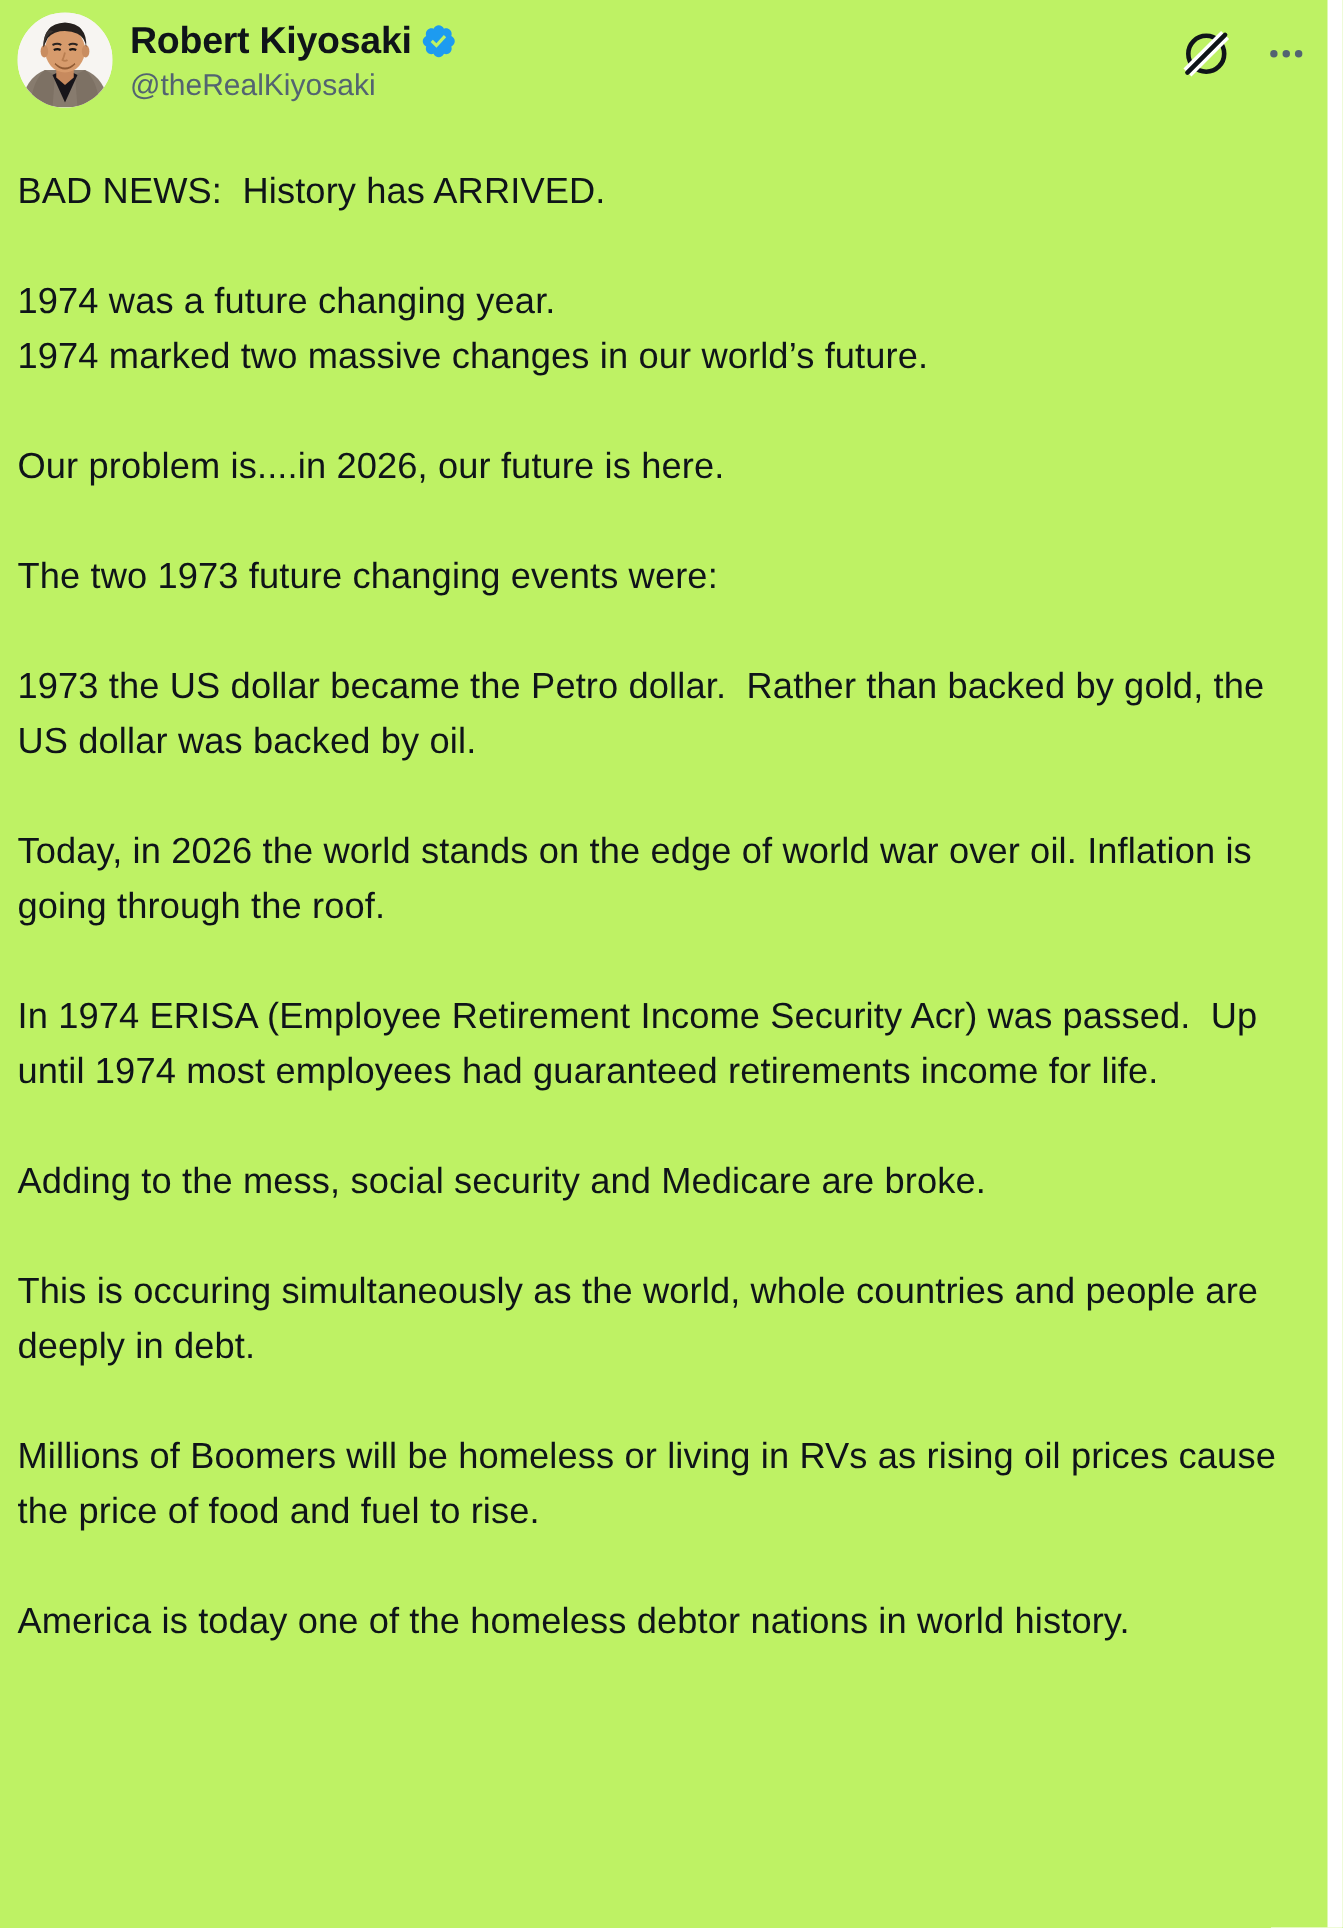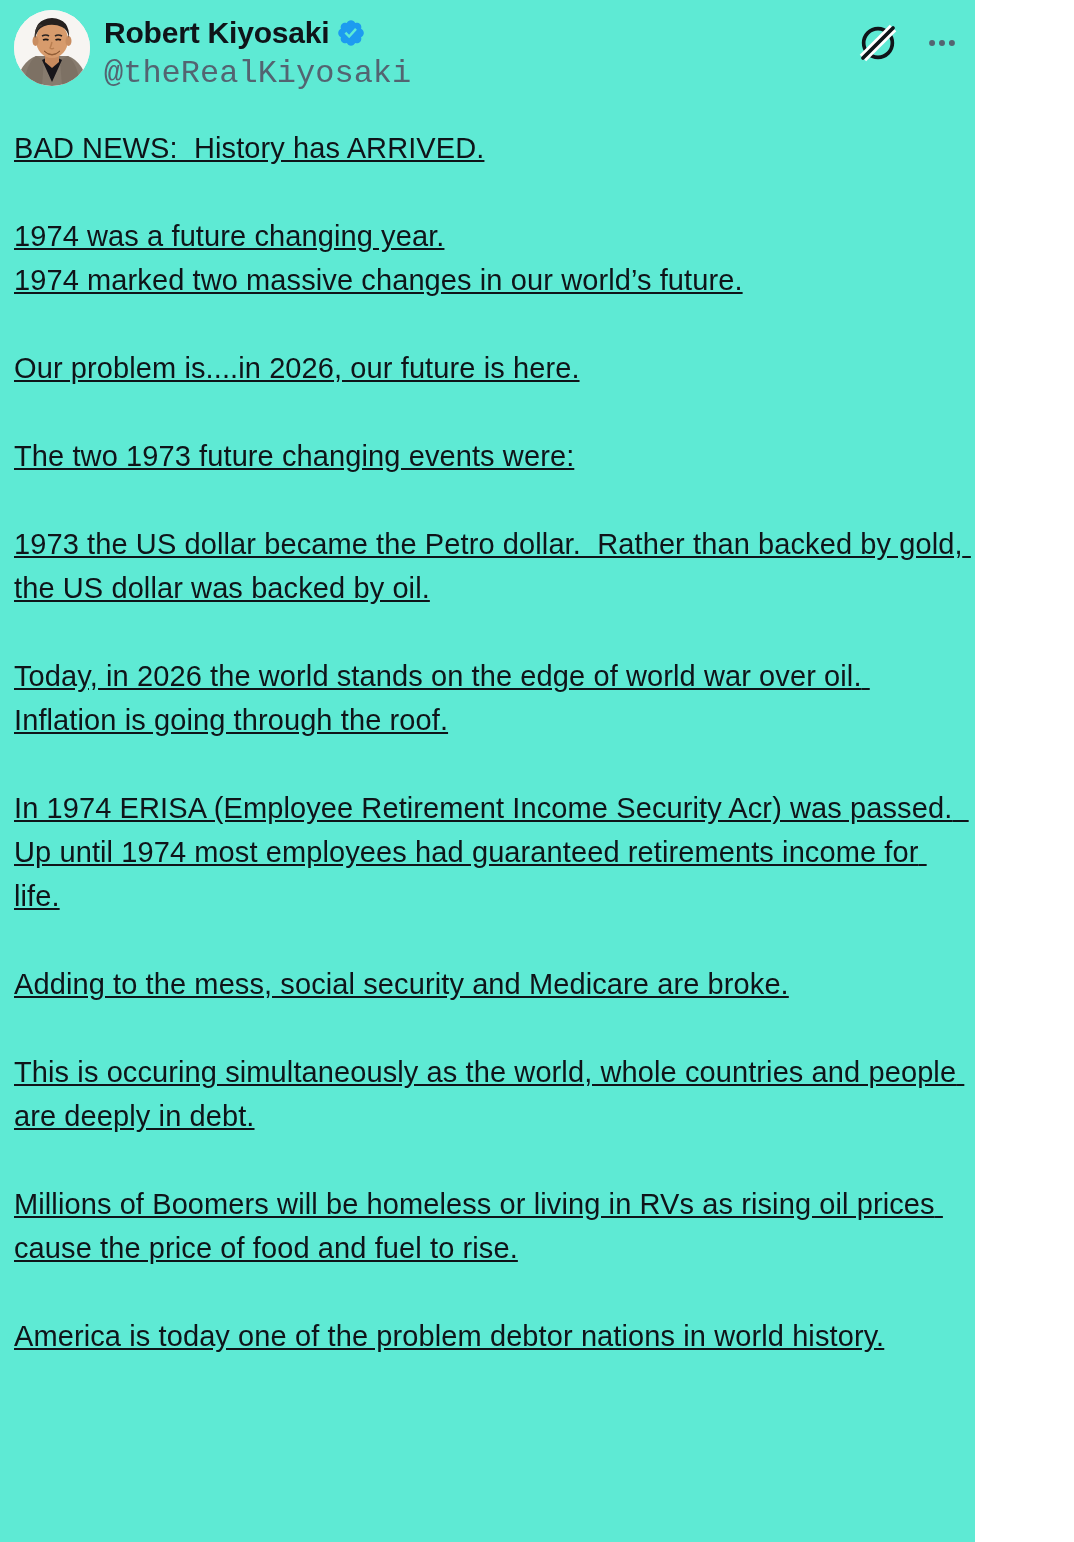--- a/index.html
+++ b/index.html
@@ -5,23 +5,23 @@
   * { box-sizing: border-box; margin: 0; padding: 0; }
   html, body { background: #ffffff; }
   body {
     font-family: "Liberation Sans", "DejaVu Sans", sans-serif;
     color: #0f1419;
     width: 1074px;
     height: 1542px;
     overflow: hidden;
   }
   .tweet-card {
-    width: 975px;
+    width: 1062px;
     height: 1542px;
-    background: #5eead4;
+    background: #bef264;
     padding: 10px 12px 0 14px;
   }
   .tweet-header {
     display: flex;
     align-items: flex-start;
   }
   .avatar-wrap {
     width: 76px;
     height: 76px;
     border-radius: 50%;
@@ -48,25 +48,24 @@
     color: #0f1419;
     letter-spacing: -0.2px;
     cursor: pointer;
   }
   .verified-badge {
     width: 30px;
     height: 30px;
     display: inline-block;
   }
   .handle {
-    font-size: 32px;
+    font-size: 24px;
     color: #536471;
     margin-top: 5px;
     cursor: pointer;
-    font-family: Liberation Mono, monospace;
   }
   .header-actions {
     margin-left: auto;
     display: flex;
     align-items: center;
     gap: 26px;
     padding-top: 12px;
     padding-right: 4px;
   }
   .icon-btn {
@@ -74,26 +73,25 @@
     border: none;
     cursor: pointer;
     padding: 0;
     display: flex;
     align-items: center;
     justify-content: center;
   }
   .grok-btn svg { width: 42px; height: 42px; }
   .more-btn svg { width: 34px; height: 34px; }
   .tweet-body {
-    margin-top: 34px;
+    margin-top: 45px;
     font-size: 29px;
     line-height: 44px;
     color: #0f1419;
     letter-spacing: 0.1px;
-    text-decoration: underline;
   }
   .tweet-body p {
     white-space: pre-wrap;
     margin: 0 0 44px 0;
   }
   .tweet-body p:last-child { margin-bottom: 0; }
 </style>
 </head>
 <body>
 
@@ -171,16 +169,16 @@
       <p>1974 was a future changing year.
 1974 marked two massive changes in our world’s future.</p>
       <p>Our problem is....in 2026, our future is here.</p>
       <p>The two 1973 future changing events were:</p>
       <p>1973 the US dollar became the Petro dollar.  Rather than backed by gold, the US dollar was backed by oil.</p>
       <p>Today, in 2026 the world stands on the edge of world war over oil. Inflation is going through the roof.</p>
       <p>In 1974 ERISA (Employee Retirement Income Security Acr) was passed.  Up until 1974 most employees had guaranteed retirements income for life.</p>
       <p>Adding to the mess, social security and Medicare are broke.</p>
       <p>This is occuring simultaneously as the world, whole countries and people are deeply in debt.</p>
       <p>Millions of Boomers will be homeless or living in RVs as rising oil prices cause the price of food and fuel to rise.</p>
-      <p>America is today one of the problem debtor nations in world history.</p>
+      <p>America is today one of the homeless debtor nations in world history.</p>
     </div>
 
 </div>
 
 </body></html>

